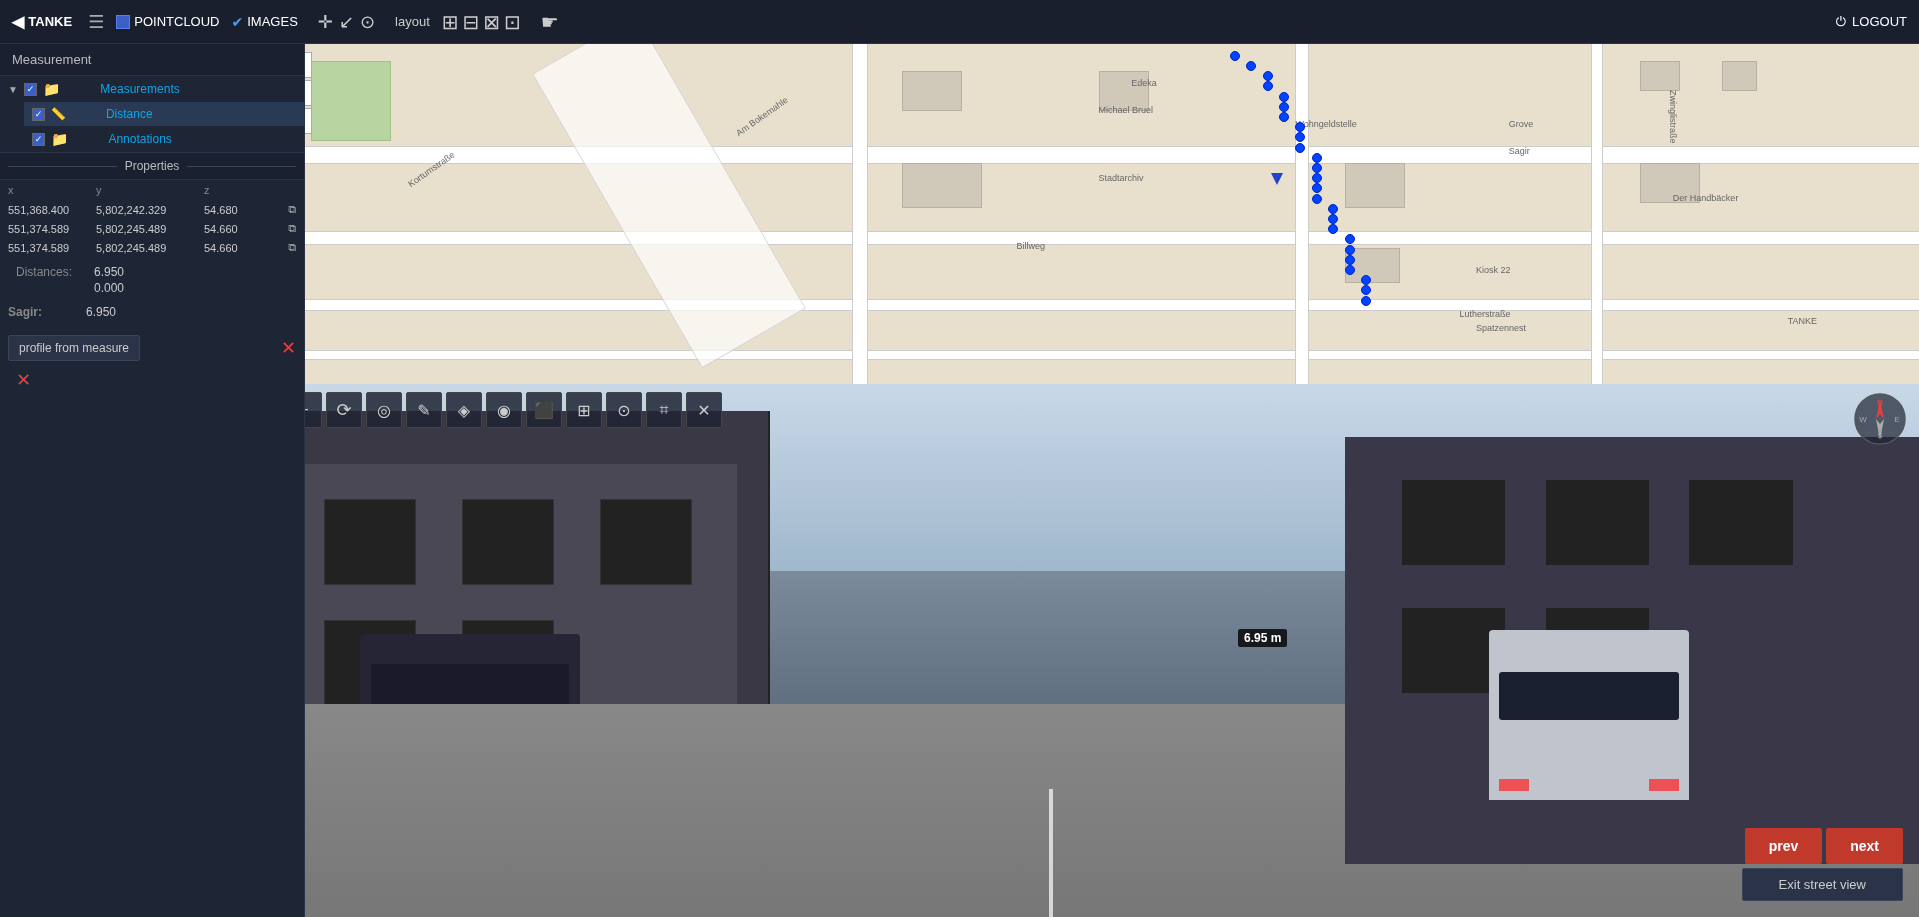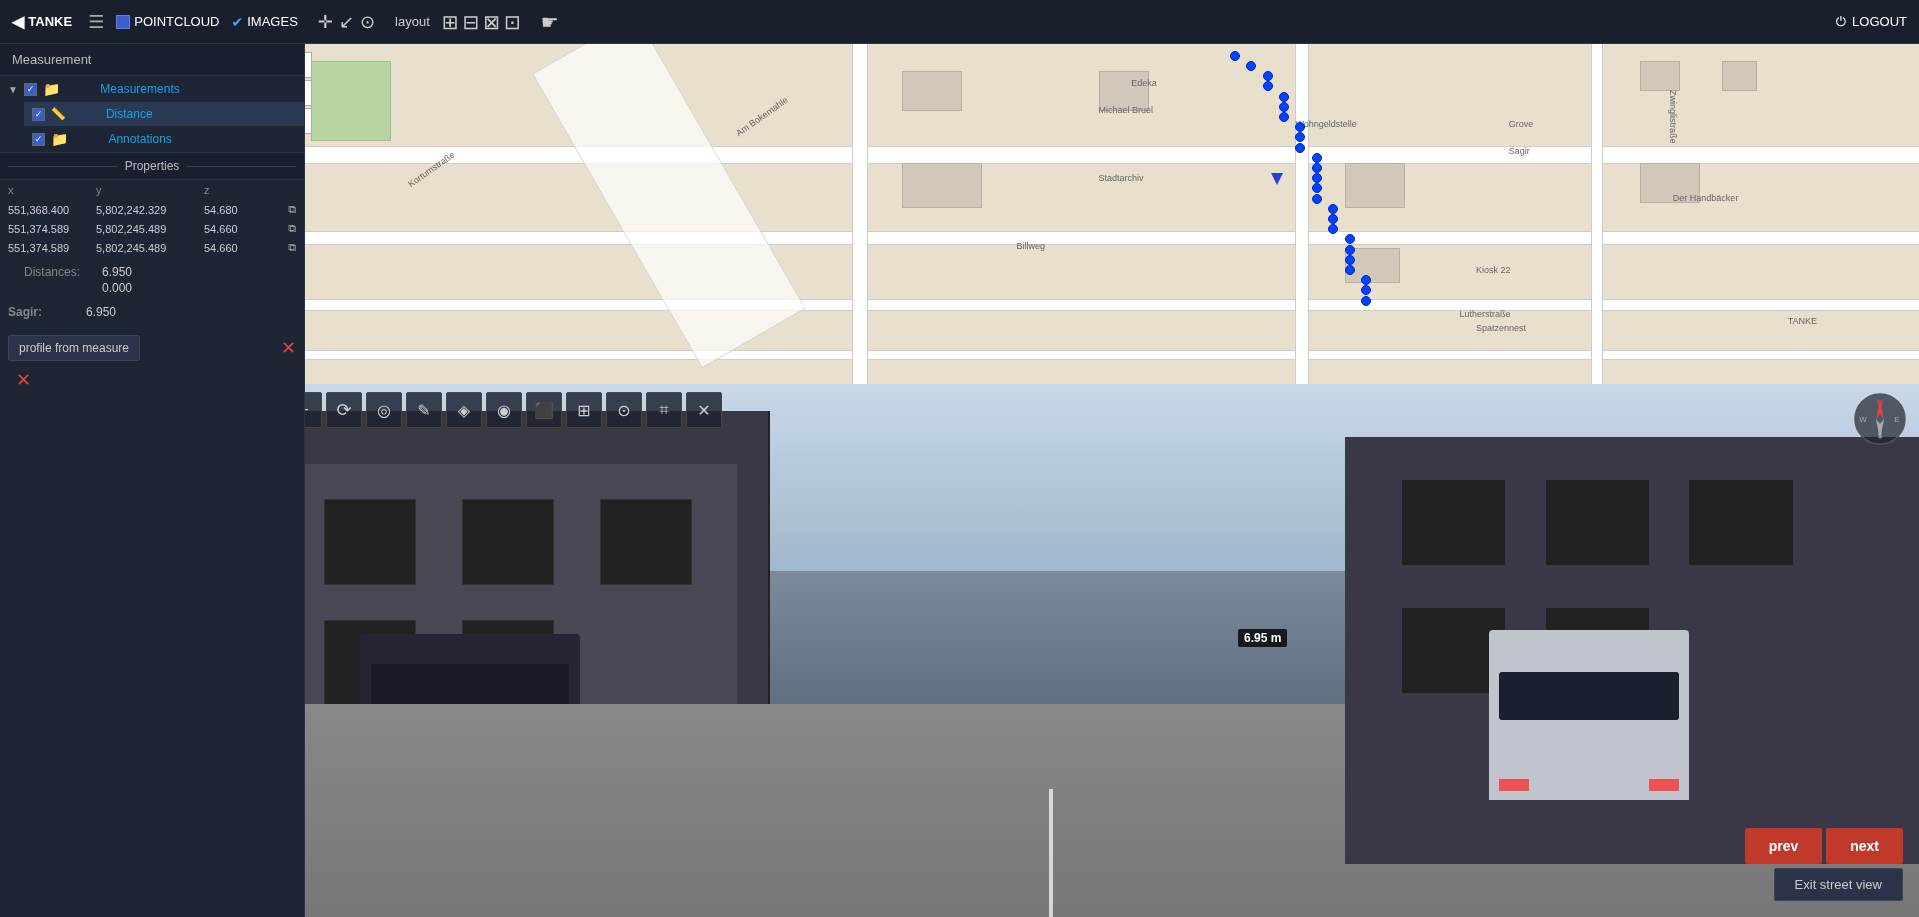--- a/index.html
+++ b/index.html
@@ -69,21 +69,21 @@
     .coords-header .col-y { width: 100px; }
     .coords-header .col-z { width: 50px; }
     .coords-row {
       display: flex; align-items: center; padding: 3px 8px; gap: 8px; font-size: 11px; color: #ccc;
     }
     .coords-row .col-x { width: 80px; }
     .coords-row .col-y { width: 100px; }
     .coords-row .col-z { width: 50px; }
     .coords-row .copy-icon { color: #aaa; cursor: pointer; font-size: 11px; margin-left: auto; }
 
-    .distances-block { padding: 8px 24px; }
+    .distances-block { padding: 8px 16px; }
     .distances-row { display: flex; gap: 8px; margin-bottom: 2px; font-size: 12px; }
     .distances-row .dl { color: #888; width: 70px; }
     .distances-row .dv { color: #ccc; }
     .total-row { display: flex; gap: 8px; font-size: 12px; padding: 0 8px 8px; }
     .total-row .tl { color: #888; width: 70px; font-weight: bold; }
     .total-row .tv { color: #ccc; }
 
     
     .profile-area {
       padding: 8px; display: flex; align-items: center; gap: 8px;
@@ -153,21 +153,21 @@
       display: flex; gap: 4px; flex-direction: column; align-items: flex-end;
     }
     .nav-row { display: flex; gap: 4px; }
     .nav-btn {
       padding: 10px 24px; font-size: 14px; font-weight: bold;
       cursor: pointer; border: none; color: #fff; border-radius: 2px;
     }
     .nav-btn.prev { background: #c0392b; }
     .nav-btn.next { background: #c0392b; }
     .exit-btn {
-      padding: 8px 20px; font-size: 13px; background: #2a3347; color: #ccc;
+      padding: 8px 36px; font-size: 13px; background: #2a3347; color: #ccc;
       border: 1px solid #3a4557; cursor: pointer; border-radius: 2px;
     }
 
     
     .sv-scene {
       width: 100%; height: 100%;
       background: linear-gradient(to bottom, #b0c0d0 0%, #8090a0 30%, #607080 60%, #506070 100%);
       position: relative;
     }
 

